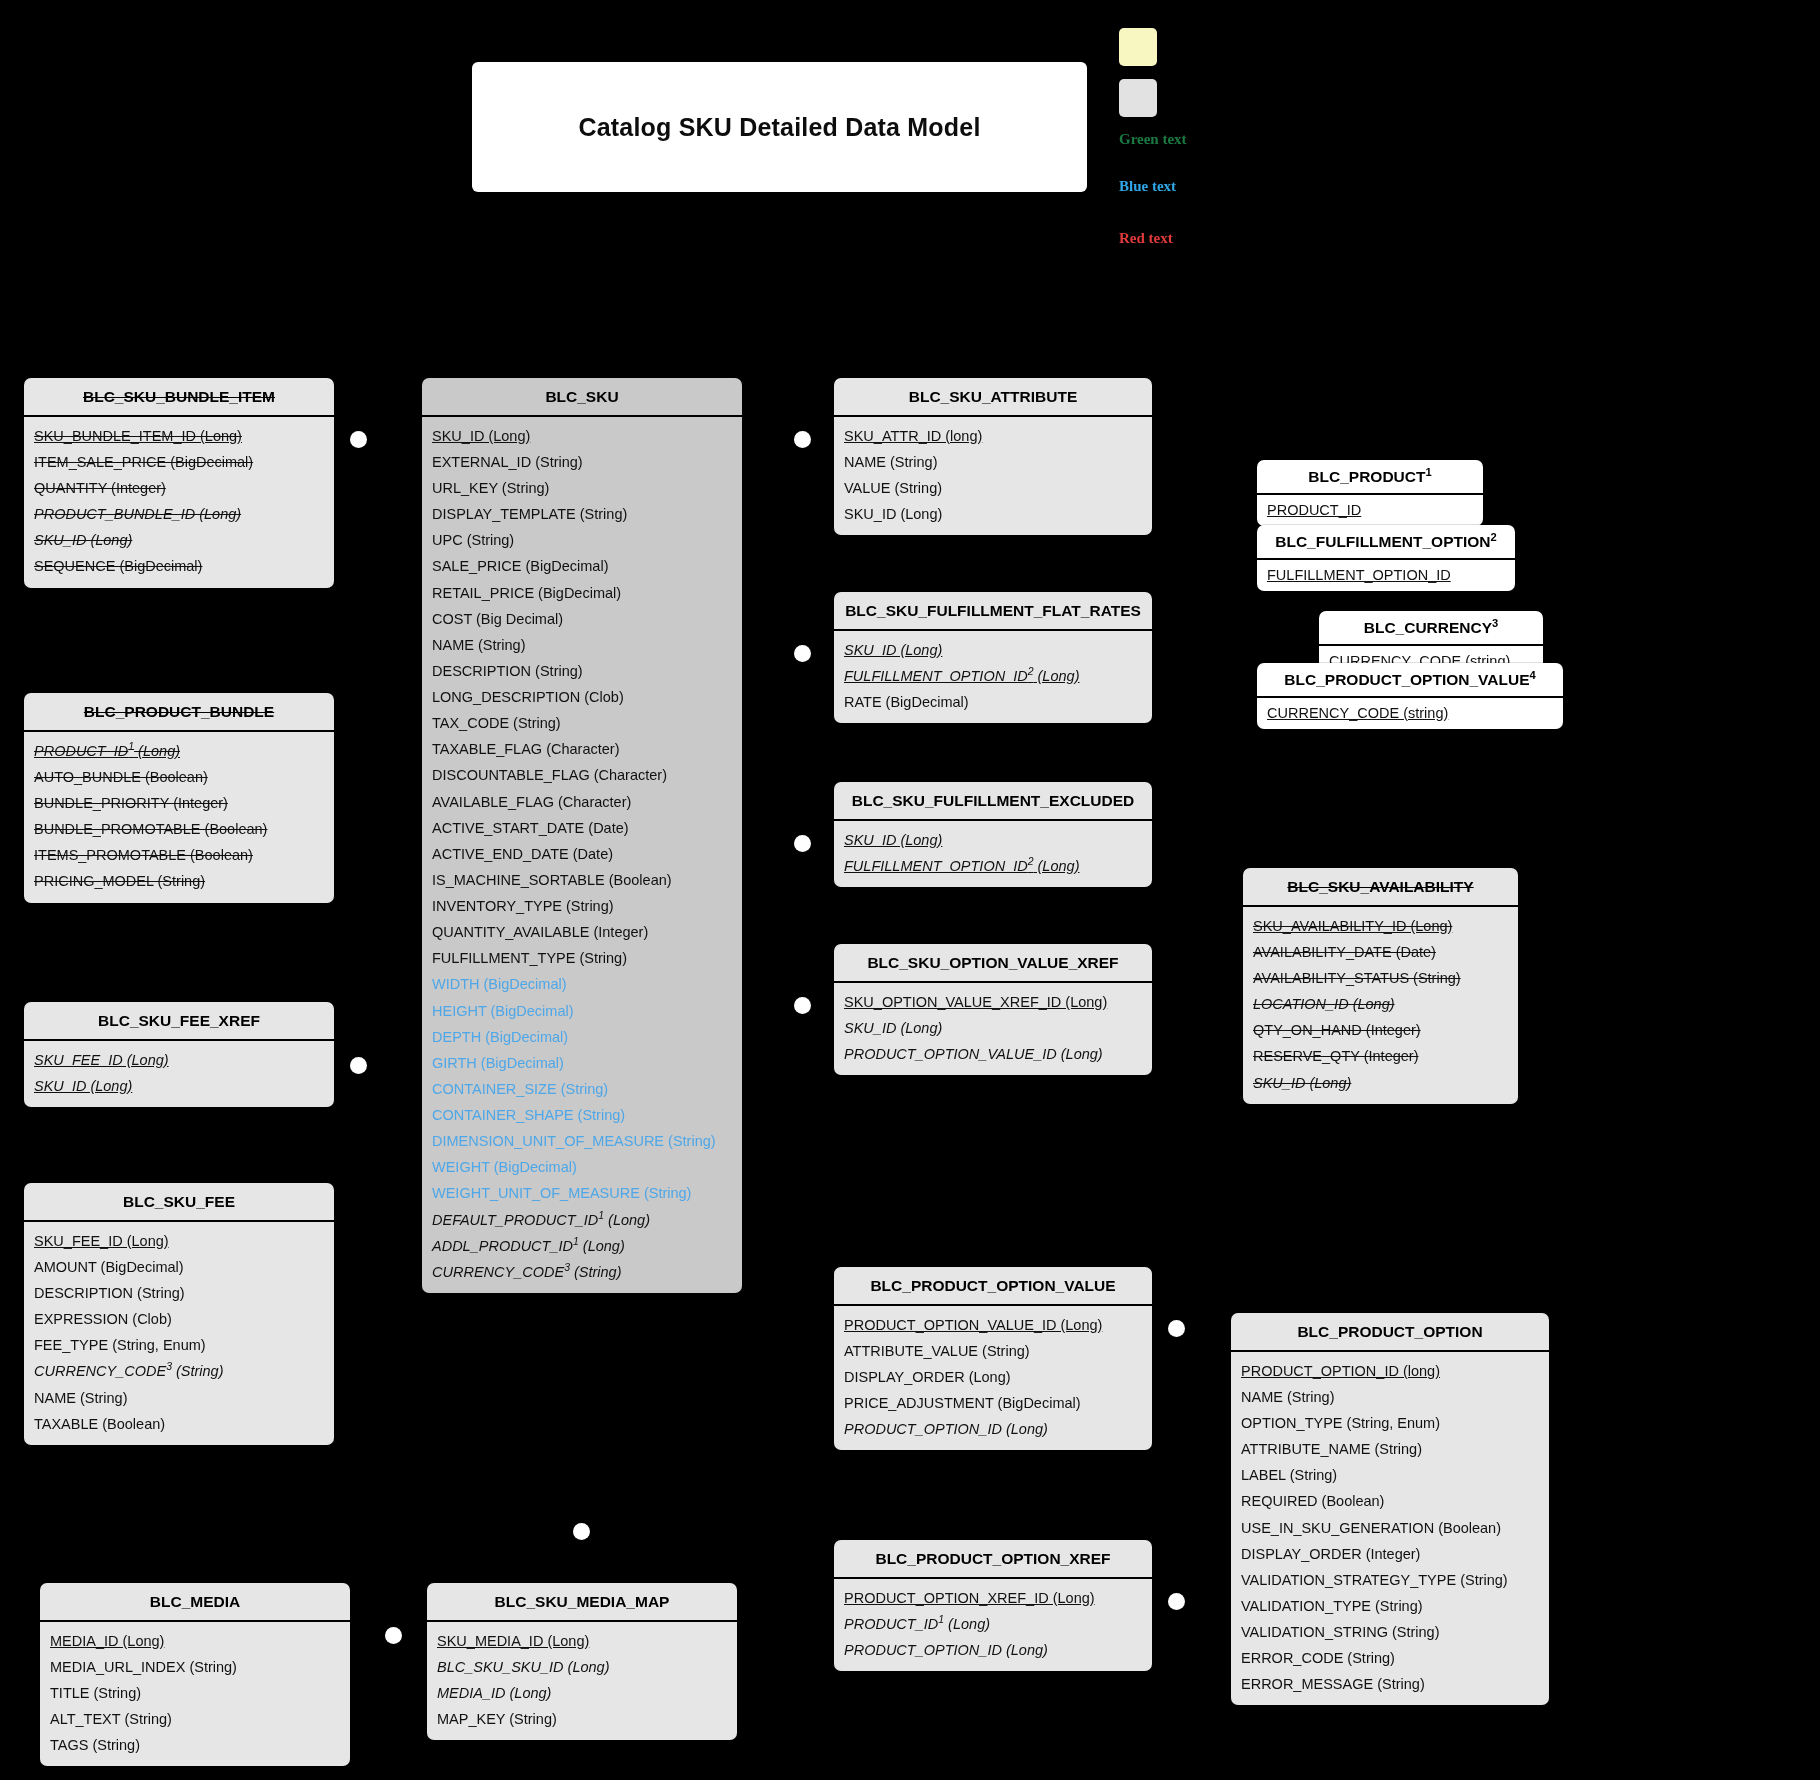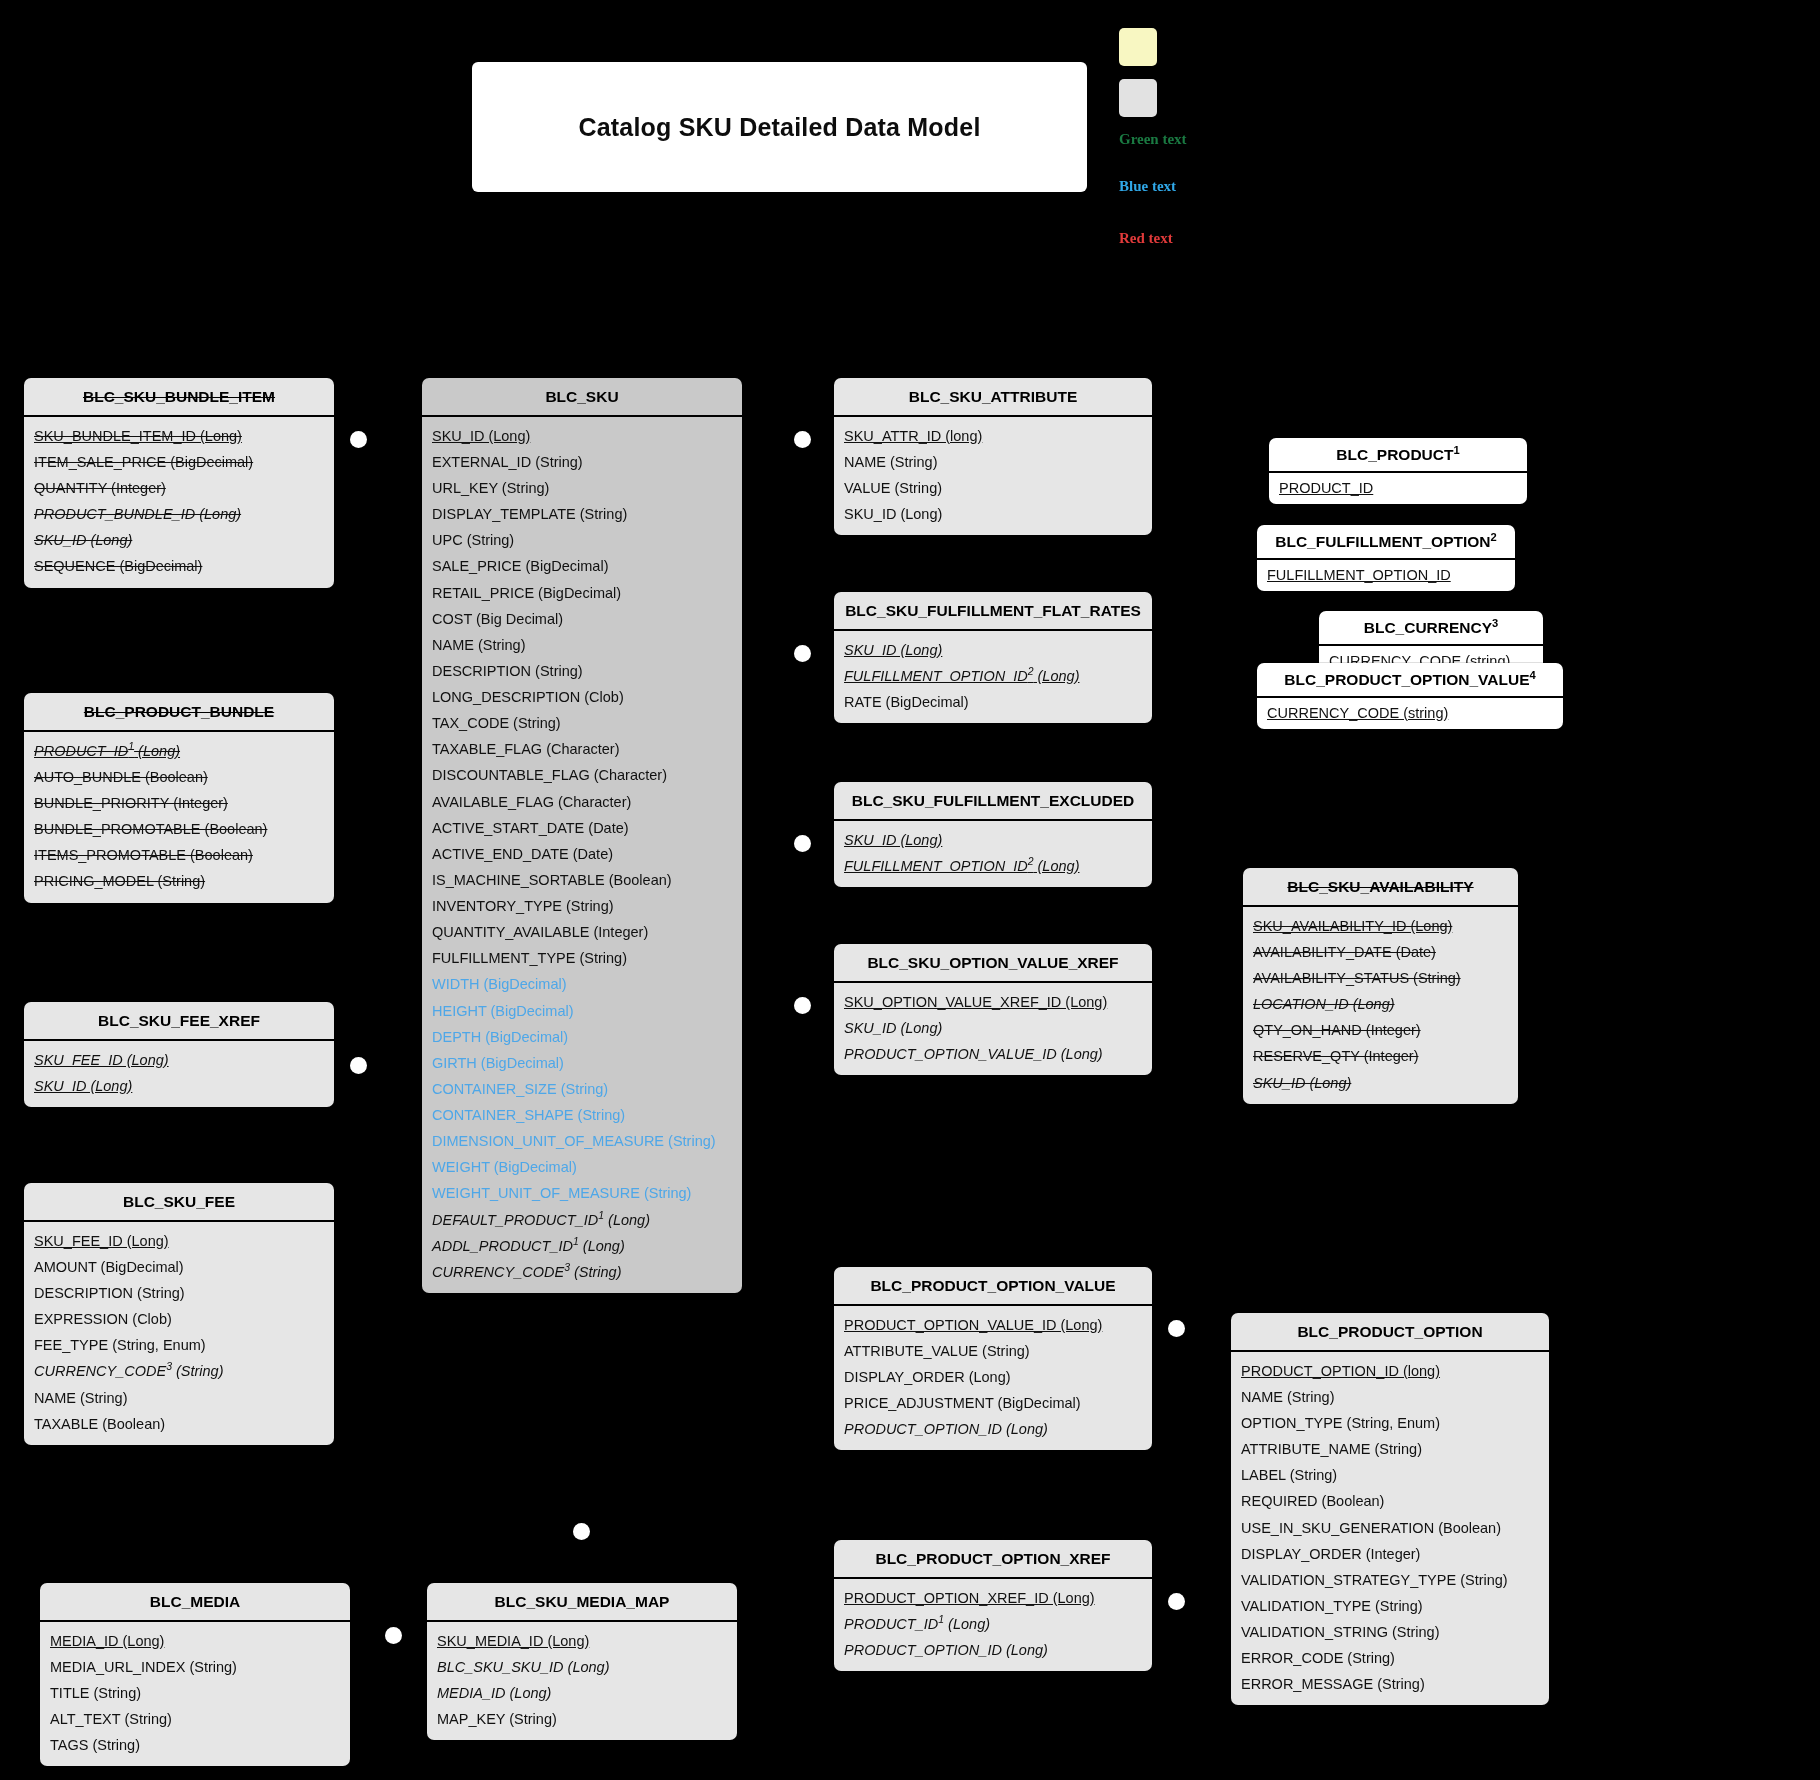--- a/index.html
+++ b/index.html
@@ -263,21 +263,21 @@
         </div>
       </div>
       <div class="entity theme-gray" style="left: 834px; top: 1540px; width: 318px;">
         <div class="entity-header">BLC_PRODUCT_OPTION_XREF</div>
         <div class="entity-body">
           <div class="field f-pk">PRODUCT_OPTION_XREF_ID (Long)</div>
           <div class="field f-fk">PRODUCT_ID<sup>1</sup> (Long)</div>
           <div class="field f-fk">PRODUCT_OPTION_ID (Long)</div>
         </div>
       </div>
-      <div class="entity theme-white" style="left: 1257px; top: 438px; width: 258px; margin-left: 12px;">
+      <div class="entity theme-white" style="left: 1257px; top: 460px; width: 226px;">
         <div class="entity-header">BLC_PRODUCT<sup>1</sup></div>
         <div class="entity-body">
           <div class="field f-pk">PRODUCT_ID</div>
         </div>
       </div>
       <div class="entity theme-white" style="left: 1257px; top: 525px; width: 258px;">
         <div class="entity-header">BLC_FULFILLMENT_OPTION<sup>2</sup></div>
         <div class="entity-body">
           <div class="field f-pk">FULFILLMENT_OPTION_ID</div>
         </div>

